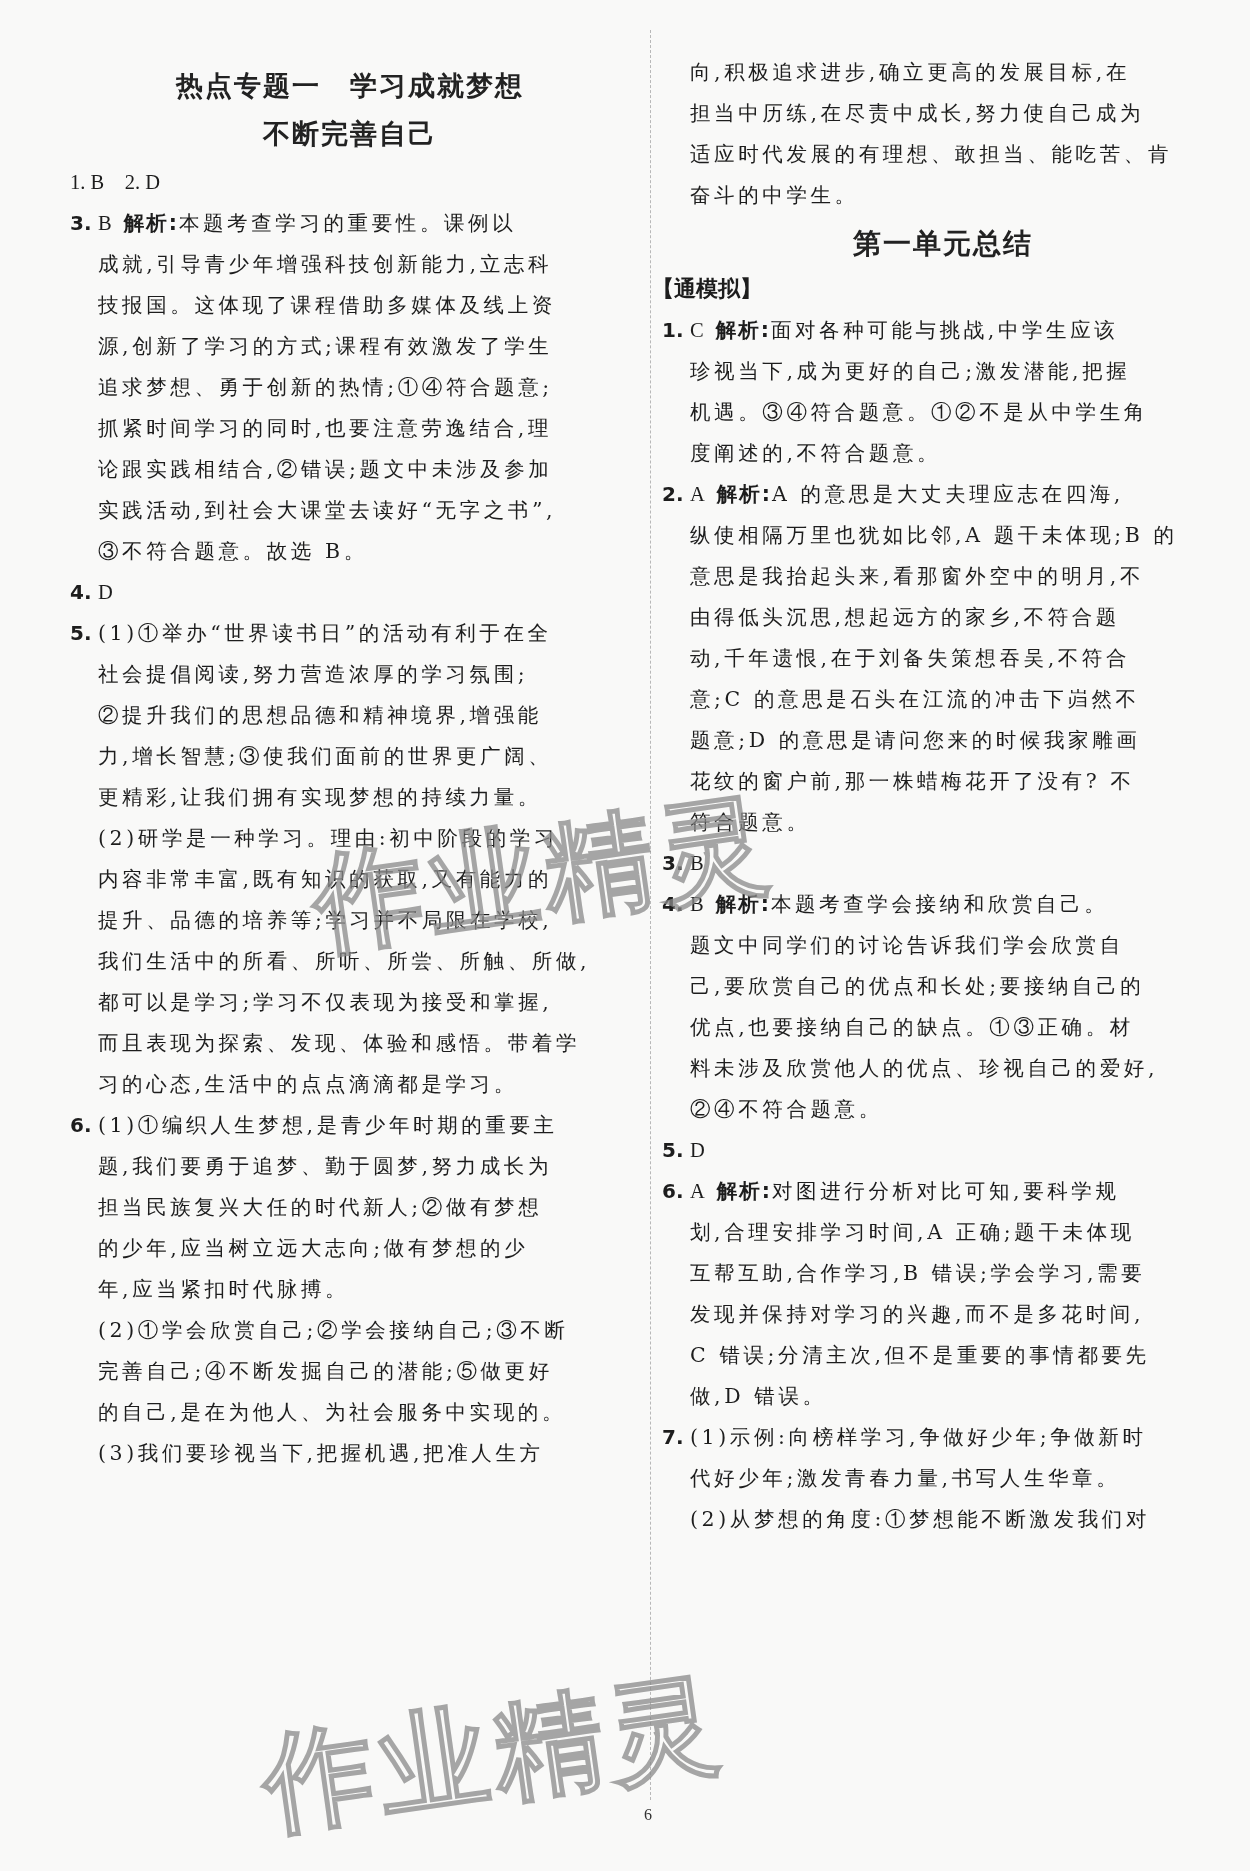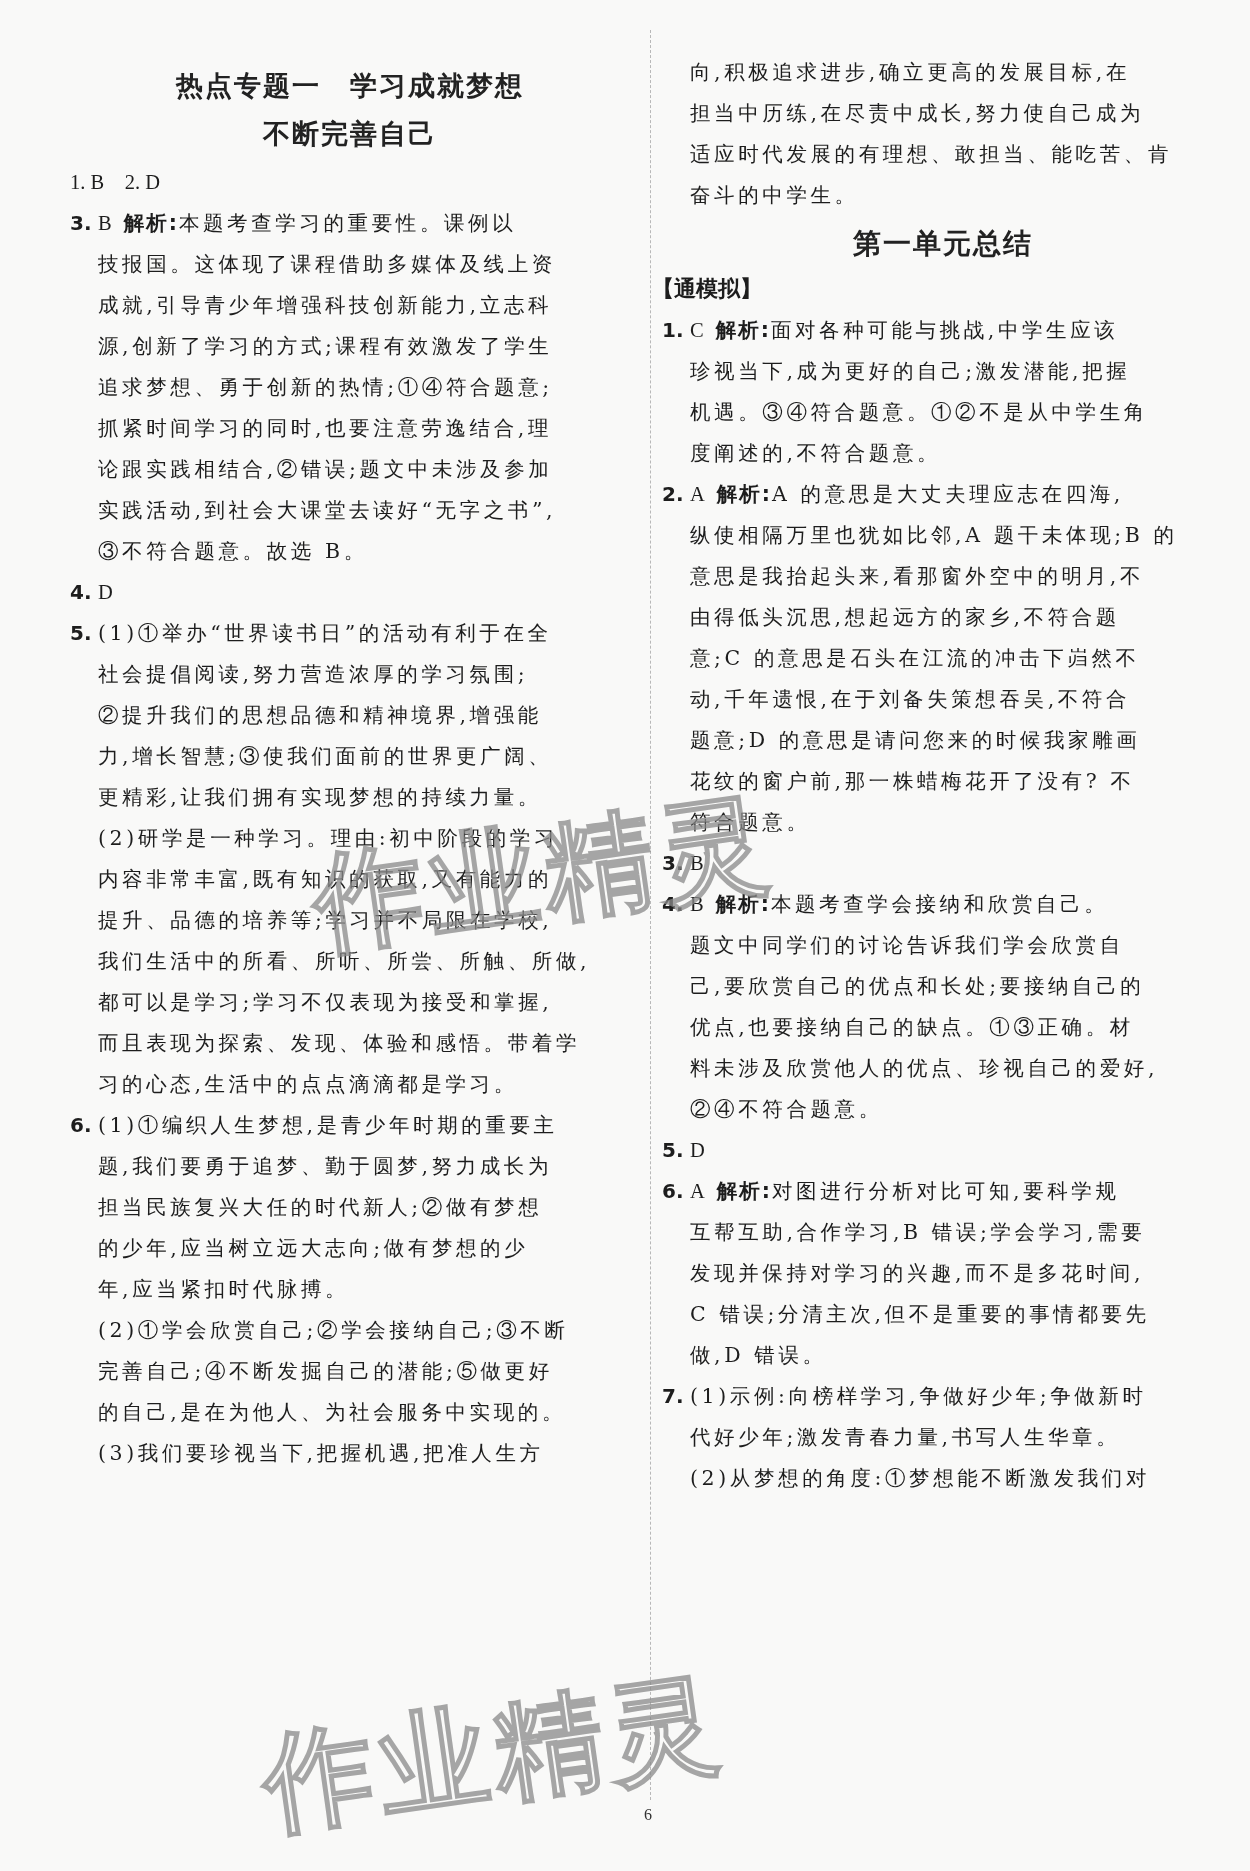--- a/index.html
+++ b/index.html
@@ -62,22 +62,22 @@
     <div class="title">热点专题一　学习成就梦想</div>
     <div class="title sub">不断完善自己</div>
 
     <div class="item">
       <div class="line"><span style="font-family:'Liberation Serif',serif;letter-spacing:0;margin-left:-28px;">1. B　2. D</span></div>
     </div>
 
     <div class="item">
       <span class="num">3.</span>
       <div class="line"><span class="ans">B</span><span class="jiexi">解析:</span><span>本题考查学习的重要性。课例以</span></div>
+      <div class="line">成就,引导青少年增强科技创新能力,立志科</div>
       <div class="line">技报国。这体现了课程借助多媒体及线上资</div>
-      <div class="line">成就,引导青少年增强科技创新能力,立志科</div>
       <div class="line">源,创新了学习的方式;课程有效激发了学生</div>
       <div class="line">追求梦想、勇于创新的热情;①④符合题意;</div>
       <div class="line">抓紧时间学习的同时,也要注意劳逸结合,理</div>
       <div class="line">论跟实践相结合,②错误;题文中未涉及参加</div>
       <div class="line">实践活动,到社会大课堂去读好“无字之书”,</div>
       <div class="line">③不符合题意。故选 B。</div>
     </div>
 
     <div class="item">
       <span class="num">4.</span>
@@ -132,22 +132,22 @@
       <div class="line">机遇。③④符合题意。①②不是从中学生角</div>
       <div class="line">度阐述的,不符合题意。</div>
     </div>
 
     <div class="item">
       <span class="num">2.</span>
       <div class="line"><span class="ans">A</span><span class="jiexi">解析:</span><span>A 的意思是大丈夫理应志在四海,</span></div>
       <div class="line">纵使相隔万里也犹如比邻,A 题干未体现;B 的</div>
       <div class="line">意思是我抬起头来,看那窗外空中的明月,不</div>
       <div class="line">由得低头沉思,想起远方的家乡,不符合题</div>
+      <div class="line">动,千年遗恨,在于刘备失策想吞吴,不符合</div>
       <div class="line">意;C 的意思是石头在江流的冲击下岿然不</div>
-      <div class="line">动,千年遗恨,在于刘备失策想吞吴,不符合</div>
       <div class="line">题意;D 的意思是请问您来的时候我家雕画</div>
       <div class="line">花纹的窗户前,那一株蜡梅花开了没有? 不</div>
       <div class="line">符合题意。</div>
     </div>
 
     <div class="item">
       <span class="num">3.</span>
       <div class="line"><span class="ans">B</span></div>
     </div>
 
@@ -162,20 +162,21 @@
     </div>
 
     <div class="item">
       <span class="num">5.</span>
       <div class="line"><span class="ans">D</span></div>
     </div>
 
     <div class="item">
       <span class="num">6.</span>
       <div class="line"><span class="ans">A</span><span class="jiexi">解析:</span><span>对图进行分析对比可知,要科学规</span></div>
+      <div class="line">划,合理安排学习时间,A 正确;题干未体现</div>
       <div class="line">互帮互助,合作学习,B 错误;学会学习,需要</div>
       <div class="line">发现并保持对学习的兴趣,而不是多花时间,</div>
       <div class="line">C 错误;分清主次,但不是重要的事情都要先</div>
       <div class="line">做,D 错误。</div>
     </div>
 
     <div class="item">
       <span class="num">7.</span>
       <div class="line">(1)示例:向榜样学习,争做好少年;争做新时</div>
       <div class="line">代好少年;激发青春力量,书写人生华章。</div>

